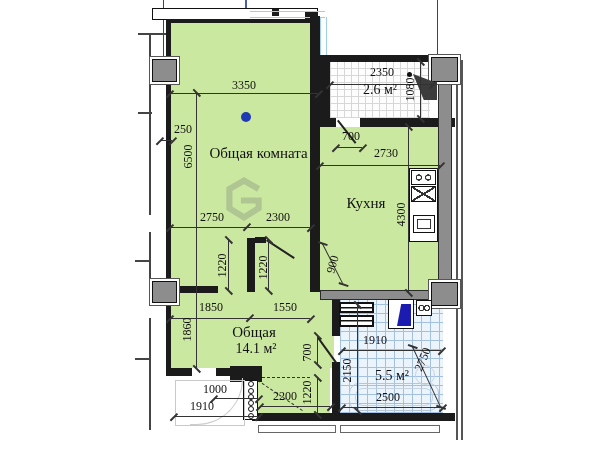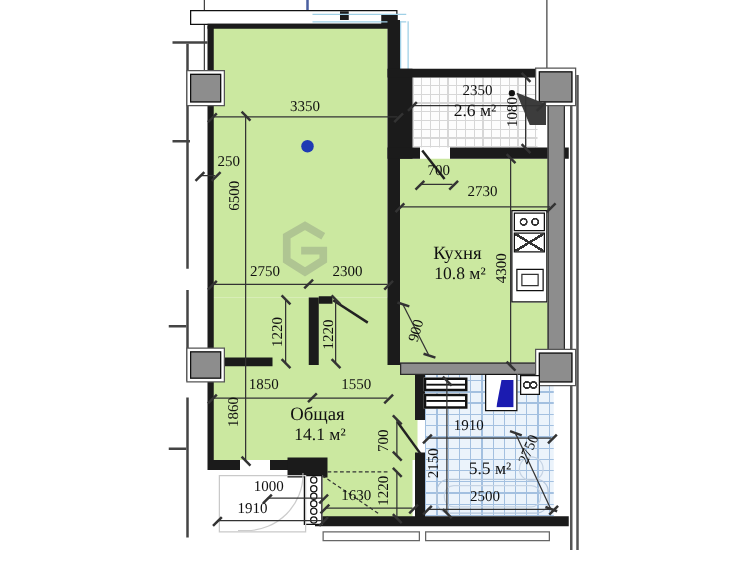--- a/index.html
+++ b/index.html
@@ -163,22 +163,22 @@
   <div class="dh" style="left:342px;top:407px;width:100px"></div>
   <div class="dh" style="left:260px;top:406px;width:70px"></div>
   <div class="dv" style="left:317px;top:378px;height:36px"></div>
   <div class="dh" style="left:214px;top:398px;width:44px"></div>
   <div class="dh" style="left:174px;top:416px;width:84px"></div>
 
   <svg class="abs" style="left:224px;top:176px;opacity:.6" width="40" height="46" viewBox="0 0 52 58">
     <path d="M45 16 L26 5 L7 16 L7 41 L26 53 L45 41 L45 31 L22 31" fill="none" stroke="#9eae8a" stroke-width="8"></path>
   </svg>
 
+  <div class="roomname" style="left:186px;top:145px;width:145px">Общая комната</div>
   <div class="roomname" style="left:336px;top:195px;width:60px">Кухня</div>
-  <div class="roomarea" style="left:328px;top:212px;width:80px">10.8 м²</div>
   <div class="roomname" style="left:224px;top:324px;width:60px">Общая</div>
   <div class="roomarea" style="left:216px;top:341px;width:80px">14.1 м²</div>
   <div class="roomarea" style="left:362px;top:368px;width:60px">5.5 м²</div>
   <div class="roomarea" style="left:350px;top:82px;width:60px">2.6 м²</div>
 
   <div class="dimtxt" style="left:214px;top:79px;width:60px">3350</div>
   <div class="dimtxt" style="left:168px;top:123px;width:30px">250</div>
   <div class="dimtxt rot" style="left:166px;top:150px;width:44px">6500</div>
   <div class="dimtxt" style="left:192px;top:211px;width:40px">2750</div>
   <div class="dimtxt" style="left:258px;top:211px;width:40px">2300</div>
@@ -191,18 +191,18 @@
   <div class="dimtxt rot" style="left:388px;top:83px;width:44px">1080</div>
   <div class="dimtxt" style="left:331px;top:130px;width:40px">700</div>
   <div class="dimtxt" style="left:356px;top:147px;width:60px">2730</div>
   <div class="dimtxt rot" style="left:379px;top:208px;width:44px">4300</div>
   <div class="dimtxt" style="left:311px;top:258px;width:44px;transform:rotate(-75deg)">900</div>
   <div class="dimtxt rot" style="left:285px;top:346px;width:44px">700</div>
   <div class="dimtxt" style="left:345px;top:334px;width:60px">1910</div>
   <div class="dimtxt rot" style="left:325px;top:364px;width:44px">2150</div>
   <div class="dimtxt" style="left:401px;top:353px;width:44px;transform:rotate(-67deg)">2750</div>
   <div class="dimtxt" style="left:358px;top:391px;width:60px">2500</div>
-  <div class="dimtxt" style="left:265px;top:390px;width:40px">1630</div>
+  <div class="dimtxt" style="left:265px;top:390px;width:40px">2200</div>
   <div class="dimtxt rot" style="left:285px;top:386px;width:44px">1220</div>
   <div class="dimtxt" style="left:195px;top:383px;width:40px">1000</div>
   <div class="dimtxt" style="left:182px;top:400px;width:40px">1910</div>
 
 </div>
 
 </body></html>

